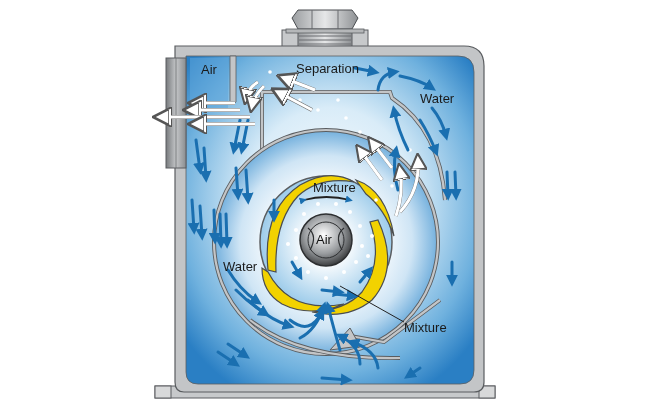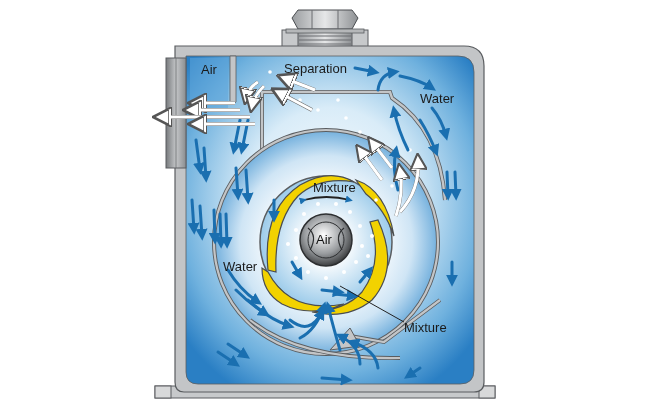--- a/index.html
+++ b/index.html
@@ -214,19 +214,19 @@
     <path d="M396,216 Q404,192 400,170" stroke="#666" stroke-width="3.5"></path>
     <path d="M396,216 Q404,192 400,170"></path>
     <path d="M400,212 Q420,190 418,160" stroke="#666" stroke-width="3.5"></path>
     <path d="M400,212 Q420,190 418,160"></path>
   </g>
 
   <line x1="340" y1="286" x2="404" y2="322" stroke="#222" stroke-width="1"></line>
 </svg>
 
 <span class="lbl" style="left:201px;top:62px;">Air</span>
-<span class="lbl" style="left:284px;top:61px;">Separation</span>
+<span class="lbl" style="left:296px;top:61px;">Separation</span>
 <span class="lbl" style="left:420px;top:91px;">Water</span>
 <span class="lbl" style="left:313px;top:180px;">Mixture</span>
 <span class="lbl" style="left:316px;top:232px;color:#111;">Air</span>
 <span class="lbl" style="left:223px;top:259px;">Water</span>
 <span class="lbl" style="left:404px;top:320px;">Mixture</span>
 </div>
 
 </body></html>

